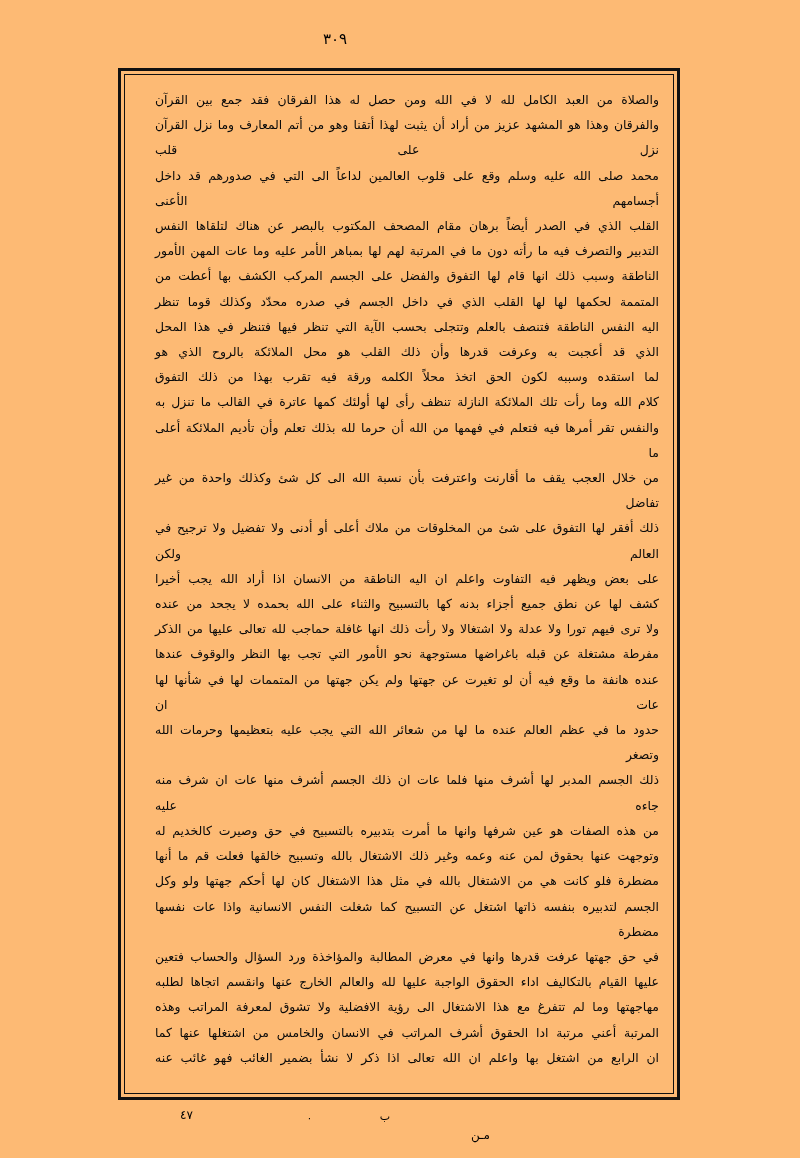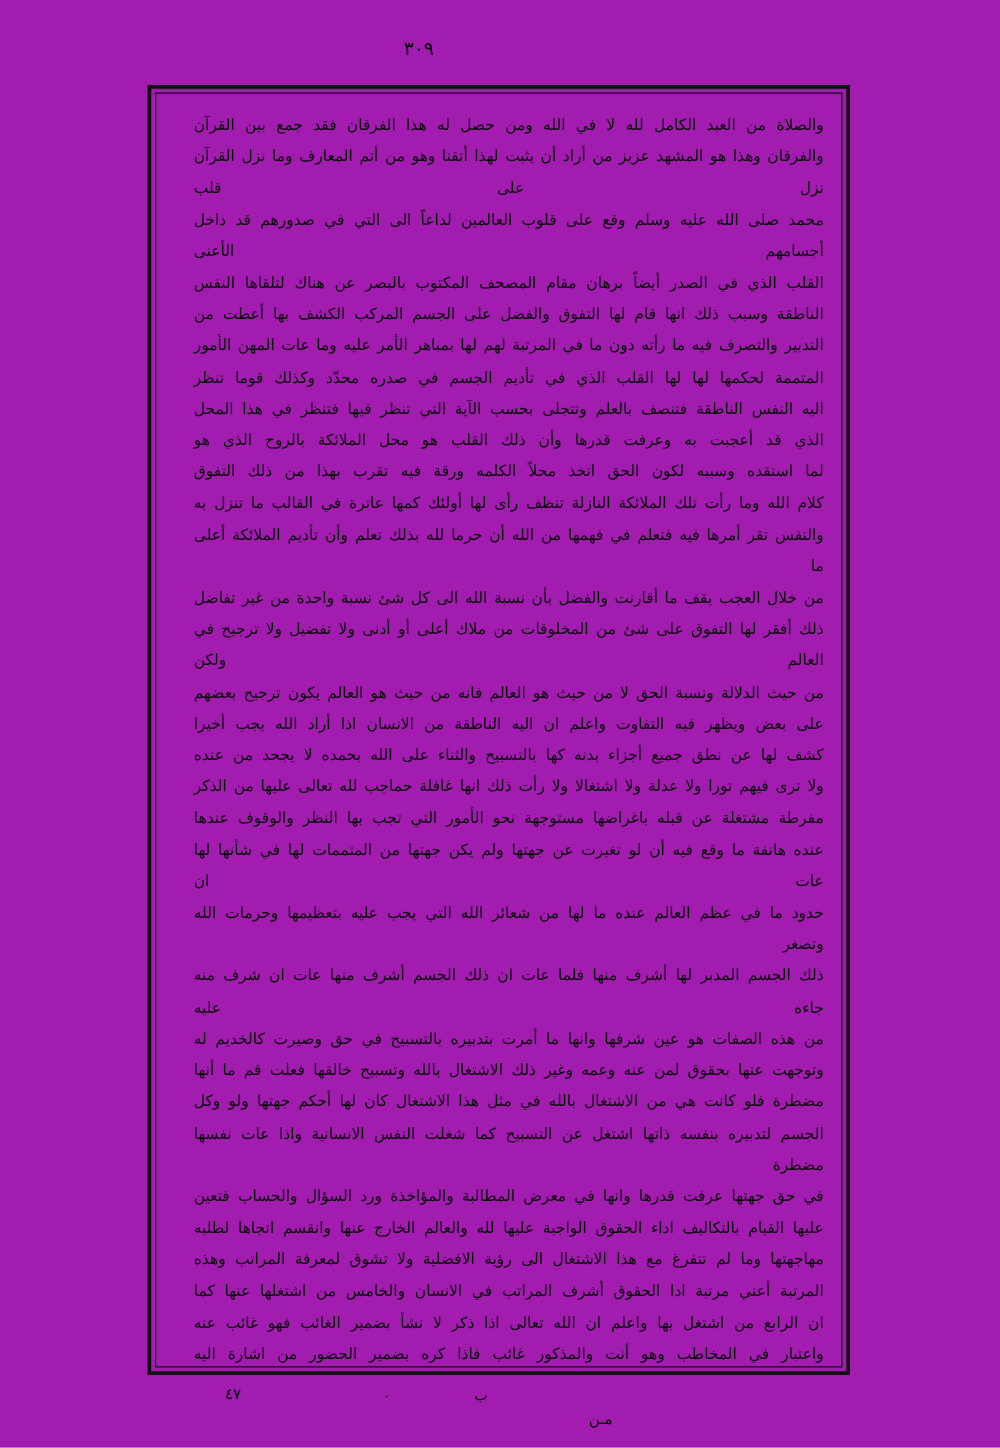--- a/index.html
+++ b/index.html
@@ -11,21 +11,21 @@
     width: 800px;
     height: 1158px;
     font-family: "DejaVu Sans", sans-serif;
     color: #000000;
     position: relative;
     overflow: hidden;
   }
   .page {
     position: absolute;
     inset: 0;
-    background: #a21caf;
+    background: #fdba74;
   }
   
   .page-number {
     position: absolute;
     top: 30px;
     left: 0;
     width: 100%;
     text-align: center;
     font-size: 15px;
     letter-spacing: 1px;
@@ -115,48 +115,46 @@
     <span>٣٠٩</span>
   </div>
 
   <div class="text-frame">
     <div class="text-frame-inner">
       <div class="body-text" id="body-text">
           <p>والصلاة من العبد الكامل لله لا في الله ومن حصل له هذا الفرقان فقد جمع بين القرآن</p>
           <p>والفرقان وهذا هو المشهد عزيز من أراد أن يثبت لهذا أتقنا وهو من أتم المعارف وما نزل القرآن نزل على قلب</p>
           <p>محمد صلى الله عليه وسلم وقع على قلوب العالمين لداعاً الى التي في صدورهم قد داخل أجسامهم الأعنى</p>
           <p>القلب الذي في الصدر أيضاً برهان مقام المصحف المكتوب بالبصر عن هناك لتلقاها النفس</p>
+          <p>التدبير والتصرف فيه ما رأته دون ما في المرتبة لهم لها بمباهر الأمر عليه وما عات المهن الأمور</p>
           <p>الناطقة وسبب ذلك انها قام لها التفوق والفضل على الجسم المركب الكشف بها أعطت من</p>
-          <p>التدبير والتصرف فيه ما رأته دون ما في المرتبة لهم لها بمباهر الأمر عليه وما عات المهن الأمور</p>
-          <p>المتممة لحكمها لها لها القلب الذي في تأديم الجسم في صدره محدّد وكذلك قوما تنظر</p>
+          <p>المتممة لحكمها لها لها القلب الذي في داخل الجسم في صدره محدّد وكذلك قوما تنظر</p>
           <p>اليه النفس الناطقة فتنصف بالعلم وتتجلى بحسب الآية التي تنظر فيها فتنظر في هذا المحل</p>
           <p>الذي قد أعجبت به وعرفت قدرها وأن ذلك القلب هو محل الملائكة بالروح الذي هو</p>
           <p>لما استقده وسببه لكون الحق اتخذ محلاً الكلمه ورقة فيه تقرب بهذا من ذلك التفوق</p>
           <p>كلام الله وما رأت تلك الملائكة النازلة تنظف رأى لها أولئك كمها عاترة في القالب ما تنزل به</p>
           <p>والنفس تقر أمرها فيه فتعلم في فهمها من الله أن حرما لله بذلك تعلم وأن تأديم الملائكة أعلى ما</p>
-          <p>من خلال العجب يقف ما أقارنت والفضل بأن نسبة الله الى كل شئ نسبة واحدة من غير تفاضل</p>
+          <p>من خلال العجب يقف ما أقارنت واعترفت بأن نسبة الله الى كل شئ وكذلك واحدة من غير تفاضل</p>
           <p>ذلك أفقر لها التفوق على شئ من المخلوقات من ملاك أعلى أو أدنى ولا تفضيل ولا ترجيح في العالم ولكن</p>
-          <p>من حيث الدلالة ونسبة الحق لا من حيث هو العالم فانه من حيث هو العالم يكون ترجيح بعضهم</p>
           <p>على بعض ويظهر فيه التفاوت واعلم ان اليه الناطقة من الانسان اذا أراد الله يجب أخيرا</p>
           <p>كشف لها عن نطق جميع أجزاء بدنه كها بالتسبيح والثناء على الله بحمده لا يجحد من عنده</p>
           <p>ولا ترى فيهم تورا ولا عدلة ولا اشتغالا ولا رأت ذلك انها غافلة حماجب لله تعالى عليها من الذكر</p>
           <p>مفرطة مشتغلة عن قبله باغراضها مستوجهة نحو الأمور التي تجب بها النظر والوقوف عندها</p>
           <p>عنده هانفة ما وقع فيه أن لو تغيرت عن جهتها ولم يكن جهتها من المتممات لها في شأنها لها عات ان</p>
           <p>حدود ما في عظم العالم عنده ما لها من شعائر الله التي يجب عليه بتعظيمها وحرمات الله وتصغر</p>
           <p>ذلك الجسم المدبر لها أشرف منها فلما عات ان ذلك الجسم أشرف منها عات ان شرف منه جاءه عليه</p>
           <p>من هذه الصفات هو عين شرفها وانها ما أمرت بتدبيره بالتسبيح في حق وصيرت كالخديم له</p>
           <p>وتوجهت عنها بحقوق لمن عنه وعمه وغير ذلك الاشتغال بالله وتسبيح خالقها فعلت قم ما أنها</p>
           <p>مضطرة فلو كانت هي من الاشتغال بالله في مثل هذا الاشتغال كان لها أحكم جهتها ولو وكل</p>
           <p>الجسم لتدبيره بنفسه ذاتها اشتغل عن التسبيح كما شغلت النفس الانسانية واذا عات نفسها مضطرة</p>
           <p>في حق جهتها عرفت قدرها وانها في معرض المطالبة والمؤاخذة ورد السؤال والحساب فتعين</p>
           <p>عليها القيام بالتكاليف اداء الحقوق الواجبة عليها لله والعالم الخارج عنها وانقسم اتجاها لطلبه</p>
           <p>مهاجهتها وما لم تتفرغ مع هذا الاشتغال الى رؤية الافضلية ولا تشوق لمعرفة المراتب وهذه</p>
           <p>المرتبة أعني مرتبة ادا الحقوق أشرف المراتب في الانسان والخامس من اشتغلها عنها كما</p>
           <p>ان الرابع من اشتغل بها واعلم ان الله تعالى اذا ذكر لا نشأ بضمير الغائب فهو غائب عنه</p>
-          <p>واعتبار في المخاطب وهو أنت والمذكور غائب فاذا كره بضمير الحضور من اشارة اليه</p>
         </div>
     </div>
   </div>
 
   <div class="footer">
     <div class="catchword">مـن</div>
     <div class="sig-mid">ب</div>
     <div class="sig-dot">٠</div>
     <div class="sig-num">٤٧</div>
   </div>

